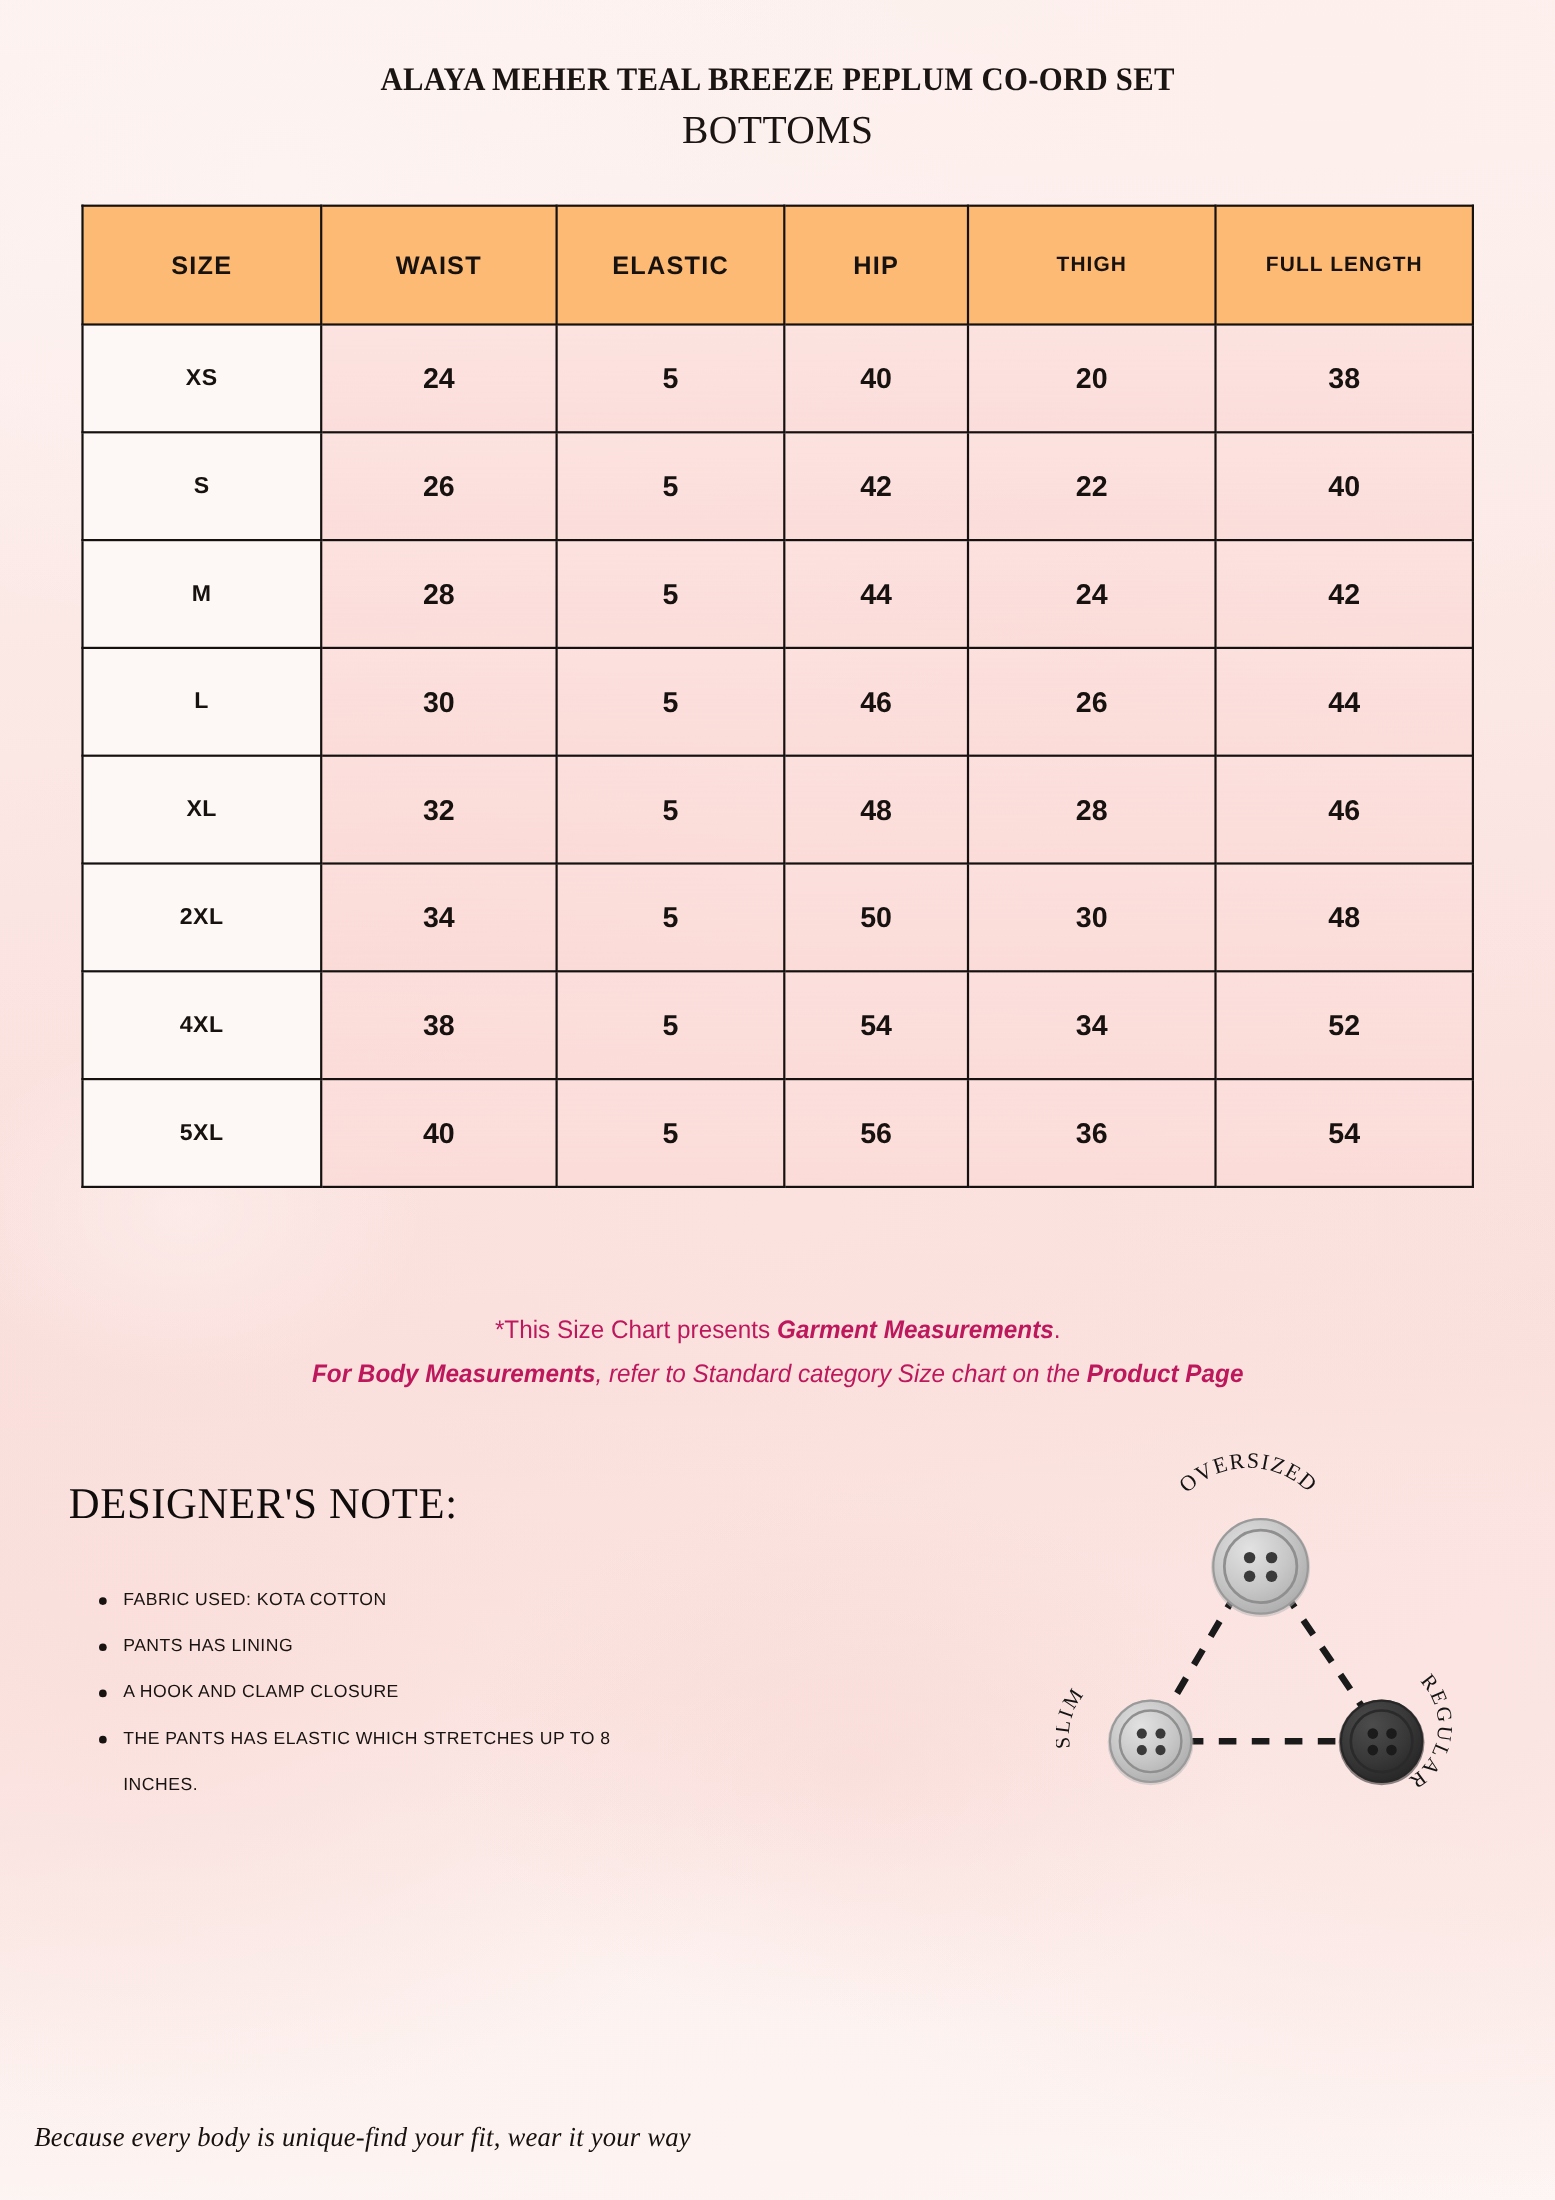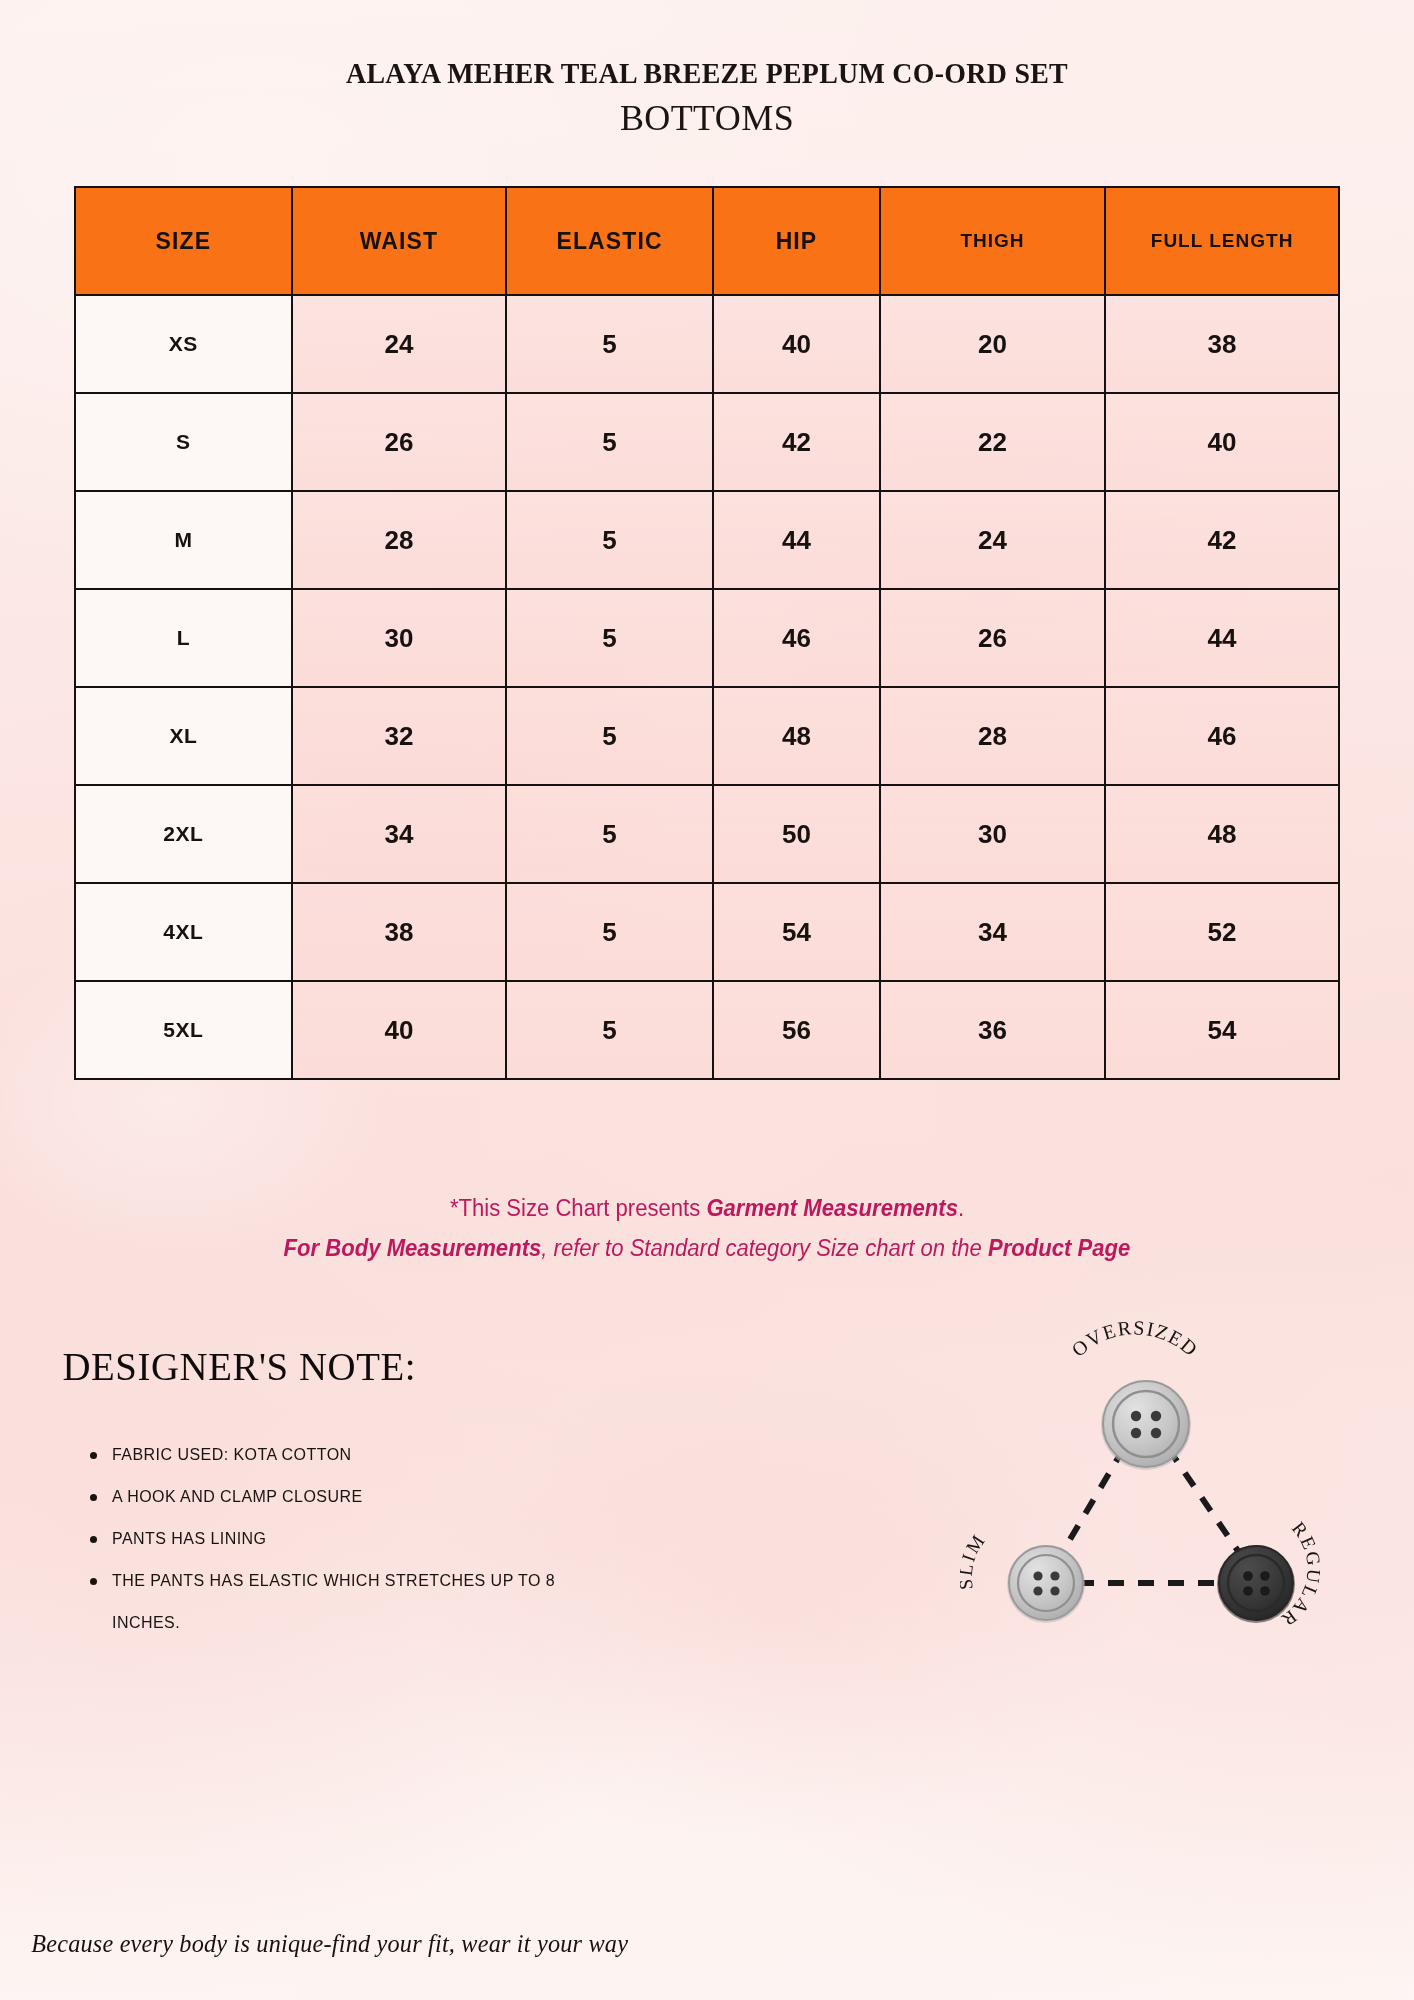--- a/index.html
+++ b/index.html
@@ -86,21 +86,21 @@
     border: 2.5px solid #141110;
   }
   th, td {
     text-align: center;
     vertical-align: middle;
     height: 94px;
     color: #17120f;
   }
   thead th {
     height: 104px;
-    background: #f97316;
+    background: #fdba74;
     font-weight: bold;
     font-size: 23px;
     letter-spacing: 1.1px;
   }
   thead th.small-head {
     font-size: 19px;
     letter-spacing: 1.0px;
   }
   tbody td {
     font-weight: bold;
@@ -309,22 +309,22 @@
       <span>*This Size Chart presents </span><span class="b">Garment Measurements</span><span>.</span>
     </div>
     <div class="fn-line">
       <span class="b">For Body Measurements</span><span class="i">, refer to Standard category Size chart on the </span><span class="b">Product Page</span>
     </div>
   </div>
 
   <div id="designers-note-title">DESIGNER'S NOTE:</div>
   <ul id="note-list">
     <li>FABRIC USED: KOTA COTTON</li>
+    <li>PANTS HAS LINING</li>
     <li>A HOOK AND CLAMP CLOSURE</li>
-    <li>PANTS HAS LINING</li>
     <li>THE PANTS HAS ELASTIC WHICH STRETCHES UP TO 8 INCHES.</li>
   </ul>
 
   <div id="fit-diagram">
     <svg width="360" height="350" viewBox="0 0 360 350">
       <defs>
         <radialGradient id="btnLight" cx="38%" cy="32%" r="72%">
           <stop offset="0%" stop-color="#e2e2e2"></stop>
           <stop offset="58%" stop-color="#c7c7c7"></stop>
           <stop offset="100%" stop-color="#aeaeae"></stop>

